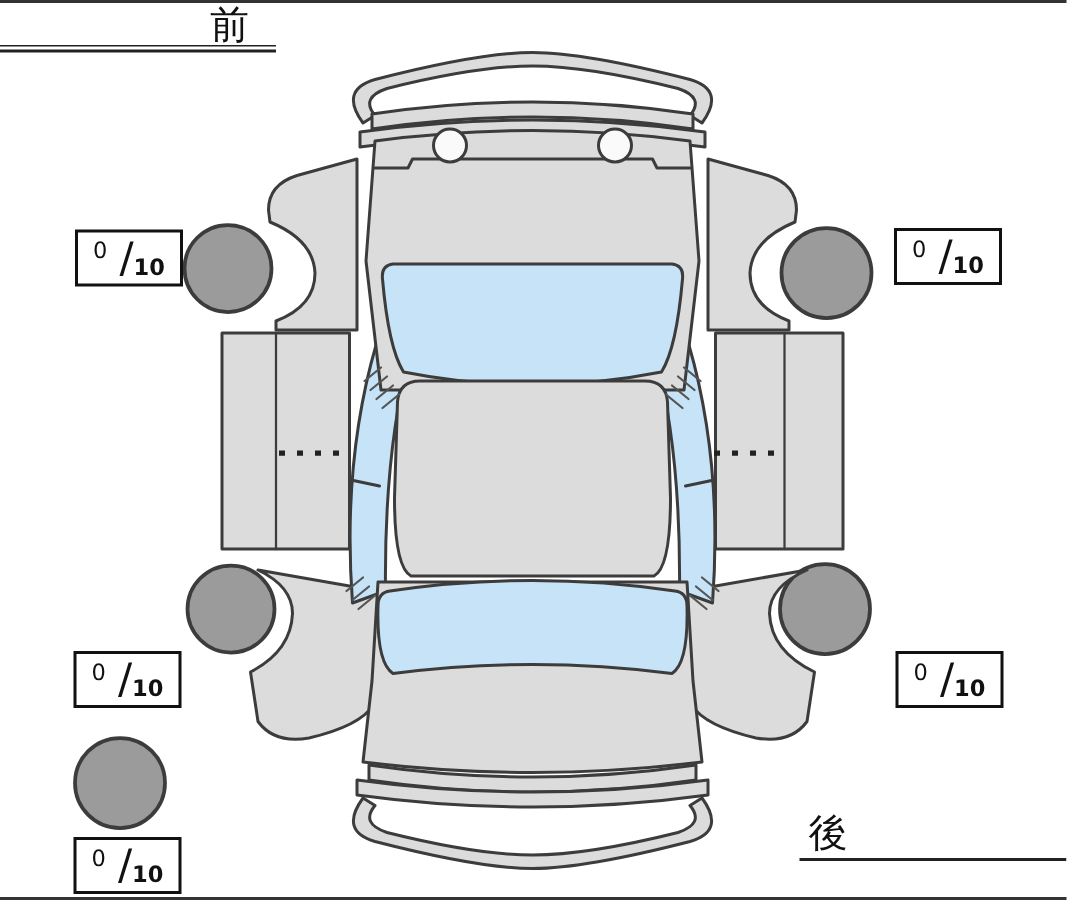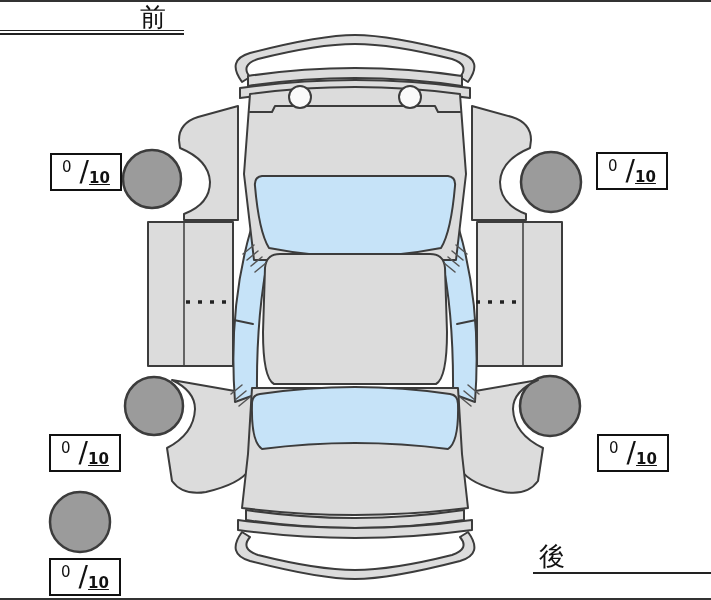--- a/index.html
+++ b/index.html
@@ -25,21 +25,21 @@
   svg.diagram{position:absolute;left:0;top:0;}
   .kanji{position:absolute;font-size:26px;line-height:1;color:var(--color-text);}
   .uline{position:absolute;background:#222222;}
   .score-box{
     position:absolute;width:72px;height:38px;box-sizing:border-box;
     background:#ffffff;border:2px solid var(--color-score-box-border);
     display:flex;align-items:center;justify-content:center;
   }
   .score-box .val{font-size:15px;transform:translateY(-5px);margin-right:8px;}
   .score-box .sep{font-size:28px;font-weight:400;line-height:1;transform:translateY(0);}
-  .score-box .max{font-size:15px;font-weight:bold;transform:translateY(6px);text-decoration:underline;}
+  .score-box .max{font-size:15px;font-weight:bold;transform:translateY(6px);}
 </style>
 </head>
 <body>
 
 <div class="page">
 
   <div class="kanji" style="left:140px;top:2px">前</div>
   <div class="uline" style="left:0;top:28px;width:184px;height:1px"></div>
   <div class="uline" style="left:0;top:31px;width:184px;height:2px"></div>
 

